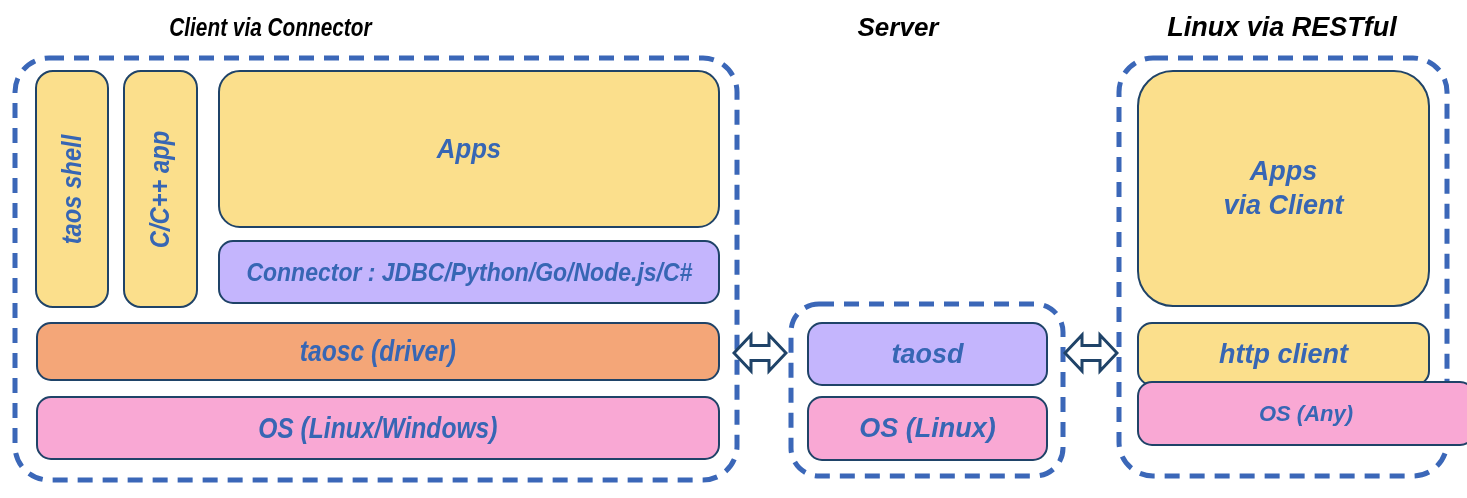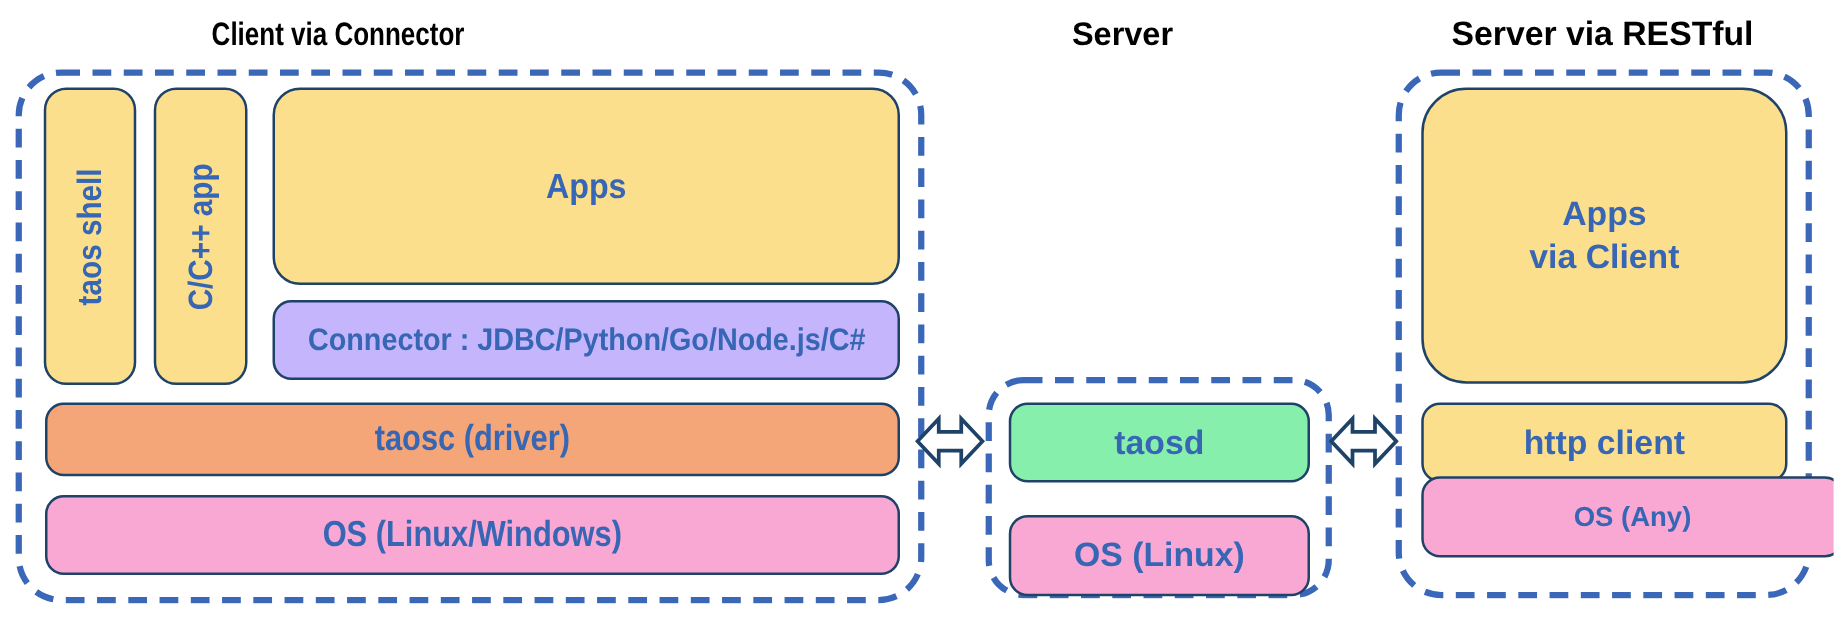--- a/index.html
+++ b/index.html
@@ -2,20 +2,21 @@
 <html><head>
 <meta charset="utf-8">
 <style>
   html,body{margin:0;padding:0;background:#ffffff;}
   #stage{
     position:relative;
     width:1467px;height:498px;
     background:#ffffff;
     font-family:"Liberation Sans",sans-serif;
     overflow:hidden;
+    font-style:italic;
   }
   .title{
     position:absolute;
     top:12px;
     text-align:center;
     font-weight:bold;
     font-size:26px;
     color:#000000;
     white-space:nowrap;
   }
@@ -28,21 +29,21 @@
     border:2.5px solid #1F4368;
     display:flex;
     align-items:center;
     justify-content:center;
     font-weight:bold;
     color:#3766B4;
     text-align:center;
   }
   .fill-yellow{background:#FBDF8C;}
   .fill-orange{background:#F4A678;}
-  .fill-green{background:#86efac;}
+  .fill-green{background:#c4b5fd;}
   .fill-blue{background:#f9a8d4;text-align:center;}
   .fill-gray{background:#c4b5fd;}
   .lbl{display:inline-block;white-space:nowrap;}
   .cond{transform:scaleX(0.85);}
   .cond-sm{transform:scaleX(0.92);}
   .vlabel{
     display:inline-block;
     white-space:nowrap;
     transform:rotate(-90deg) scaleX(0.88);
     font-size:27px;
@@ -55,21 +56,21 @@
 
 <div id="stage">
 
   <div class="title cond-title" style="left:20px;width:500px;">
     <span>Client via Connector</span>
   </div>
   <div class="title" style="left:748px;width:300px;">
     <span>Server</span>
   </div>
   <div class="title" style="left:1132px;width:300px;font-size:27px;">
-    <span>Server via RESTful</span>
+    <span>Linux via RESTful</span>
   </div>
 
   <svg class="dash-svg" style="left:12px;top:55px;" width="728" height="428">
     <rect x="3" y="3" width="722" height="422" rx="34" ry="34" fill="none" stroke="#3B67B8" stroke-width="5" stroke-dasharray="15 10"></rect>
   </svg>
   <svg class="dash-svg" style="left:788px;top:301px;" width="278" height="178">
     <rect x="3" y="3" width="272" height="172" rx="28" ry="28" fill="none" stroke="#3B67B8" stroke-width="5" stroke-dasharray="15 10"></rect>
   </svg>
   <svg class="dash-svg" style="left:1116px;top:55px;" width="334" height="424">
     <rect x="3" y="3" width="328" height="418" rx="34" ry="34" fill="none" stroke="#3B67B8" stroke-width="5" stroke-dasharray="15 10"></rect>
@@ -100,21 +101,21 @@
   </div>
 
   <svg class="arrow-svg" style="left:732px;top:331px;" width="56" height="44" viewBox="0 0 56 44">
     <polygon points="2,22 19,4 19,14.5 37,14.5 37,4 54,22 37,40 37,29.5 19,29.5 19,40" fill="#ffffff" stroke="#1F4368" stroke-width="3" stroke-linejoin="miter"></polygon>
   </svg>
 
   <div class="box fill-green" style="left:807px;top:322px;width:241px;height:64px;border-radius:15px;font-size:27px;">
     <span class="lbl">taosd</span>
   </div>
 
-  <div class="box fill-blue" style="left:807px;top:396px;width:241px;height:65px;border-radius:15px;font-size:27px;margin-top:16px;">
+  <div class="box fill-blue" style="left:807px;top:396px;width:241px;height:65px;border-radius:15px;font-size:27px;">
     <span class="lbl">OS (Linux)</span>
   </div>
 
   <svg class="arrow-svg" style="left:1063px;top:331px;" width="56" height="44" viewBox="0 0 56 44">
     <polygon points="2,22 19,4 19,14.5 37,14.5 37,4 54,22 37,40 37,29.5 19,29.5 19,40" fill="#ffffff" stroke="#1F4368" stroke-width="3" stroke-linejoin="miter"></polygon>
   </svg>
 
   <div class="box fill-yellow two-line" style="left:1137px;top:70px;width:293px;height:237px;border-radius:36px;">
     <div>
       <div>Apps</div>

